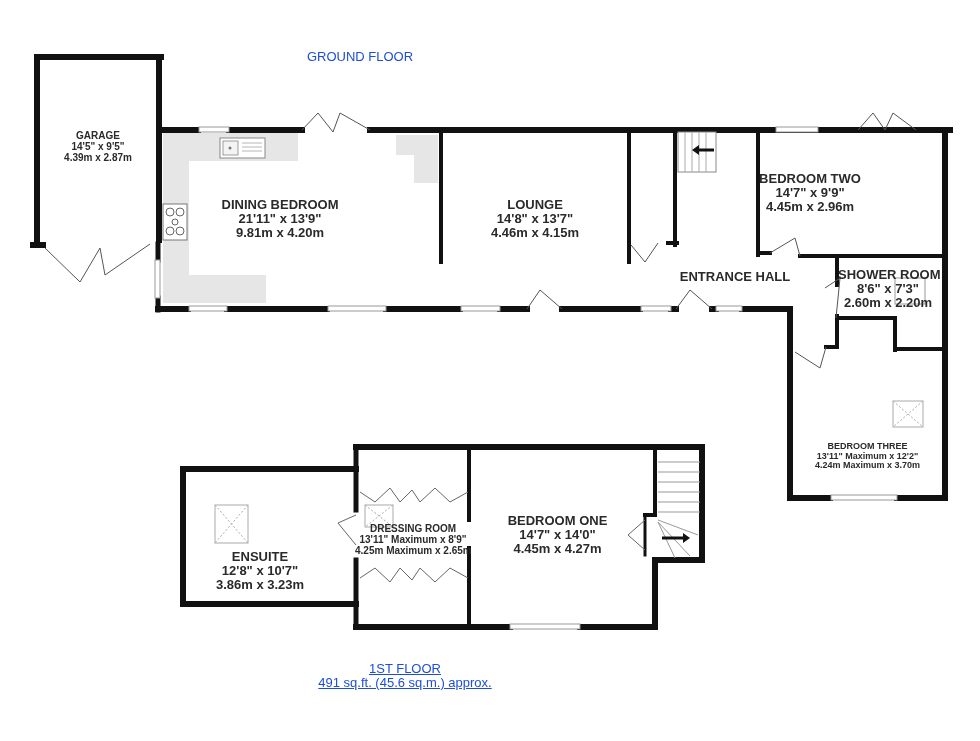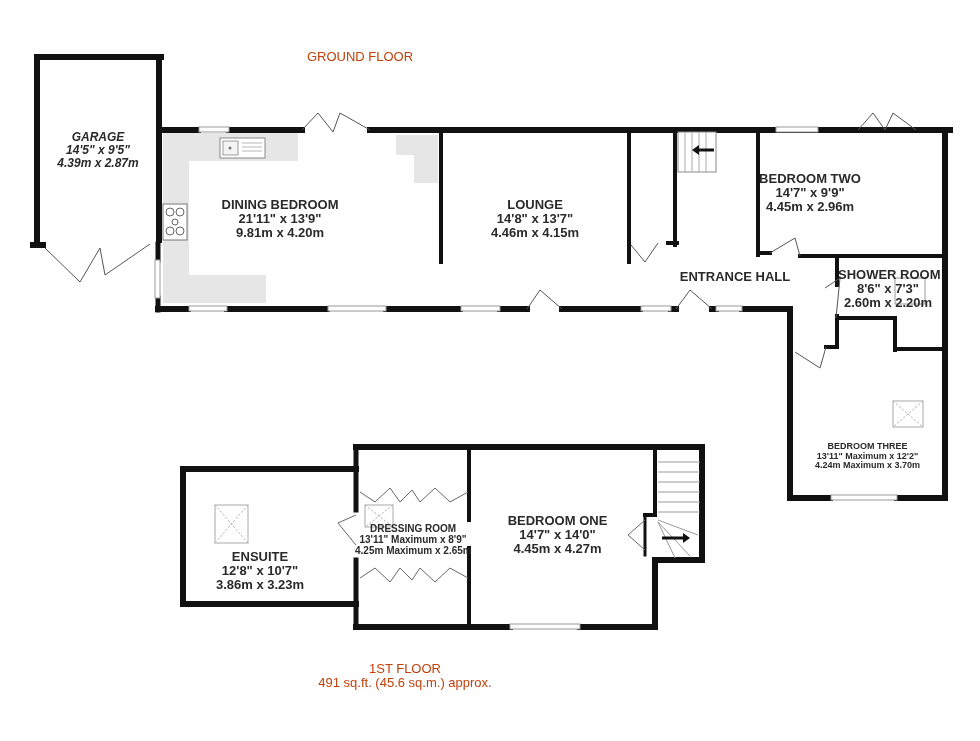--- a/index.html
+++ b/index.html
@@ -2,23 +2,23 @@
 <html><head>
 <meta charset="utf-8">
 <style>
   html, body { margin:0; padding:0; background:#ffffff; }
   body { width:980px; height:741px; position:relative; overflow:hidden; font-family:"Liberation Sans", sans-serif; }
   svg.plan { position:absolute; left:0; top:0; }
   .lbl { position:absolute; text-align:center; color:#2a2a2a; white-space:nowrap; line-height:1.08; }
   .lbl .t { font-weight:bold; display:block; }
   .lbl .d { display:block; font-weight:bold; }
   .big { font-size:13px; }
-  .small { font-size:12px;font-style:italic; }
+  .small { font-size:10px; }
   .tiny { font-size:10px; }
-  .floor-caption { position:absolute; text-align:center; color:#c2410c; font-size:13px; line-height:1.1; }
+  .floor-caption { position:absolute; text-align:center; color:#1d4ed8; font-size:13px; line-height:1.1; }
 </style>
 </head>
 <body>
 
 <svg class="plan" width="980" height="741" viewBox="0 0 980 741">
 
   <g>
 
     <rect x="163" y="133" width="135" height="28" fill="#e6e6e6"></rect>
     <rect x="163" y="133" width="26" height="170" fill="#e6e6e6"></rect>
@@ -179,21 +179,21 @@
       <rect x="365" y="505" width="28" height="22"></rect>
       <line x1="365" y1="505" x2="393" y2="527" stroke-dasharray="2,2"></line>
       <line x1="393" y1="505" x2="365" y2="527" stroke-dasharray="2,2"></line>
     </g>
   </g>
 </svg>
 
 <div class="floor-caption" style="left:230px; top:50px; width:260px;">
   <span style="display:block">GROUND FLOOR</span>
 </div>
-<div class="floor-caption" style="left:270px; top:662px; width:270px;">
+<div class="floor-caption" style="left:270px; top:662px; width:270px;text-decoration:underline;">
   <span style="display:block">1ST FLOOR</span>
   <span style="display:block">491 sq.ft. (45.6 sq.m.) approx.</span>
 </div>
 
 <div class="lbl small" style="left:55px; top:131px; width:86px;">
   <span class="t">GARAGE</span>
   <span class="d">14'5"  x 9'5"</span>
   <span class="d">4.39m  x 2.87m</span>
 </div>
 <div class="lbl big" style="left:210px; top:198px; width:140px;">

